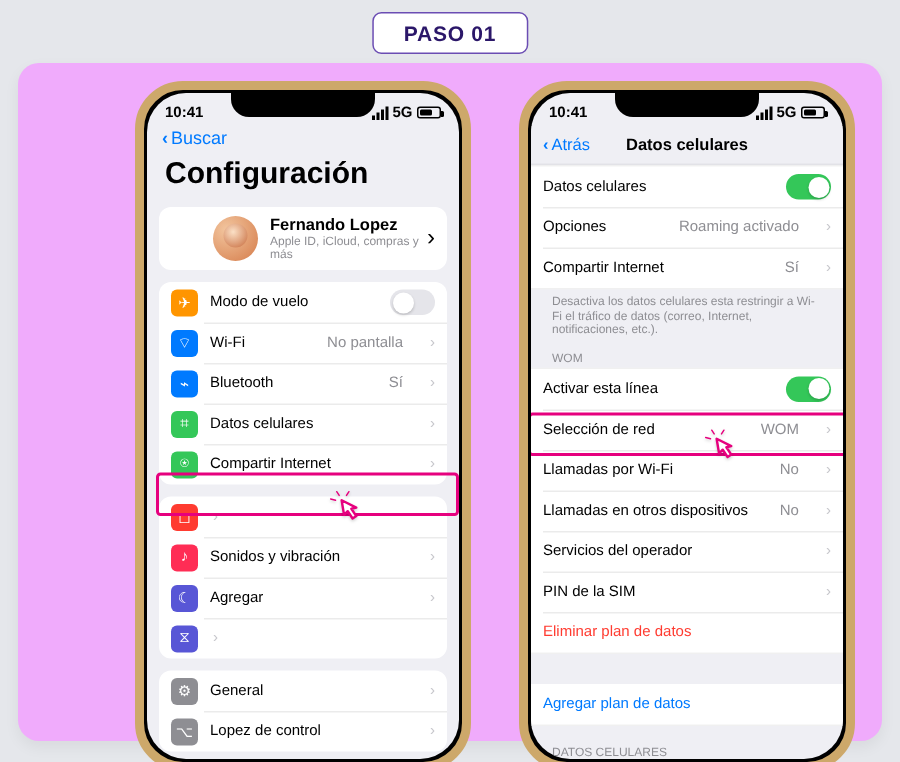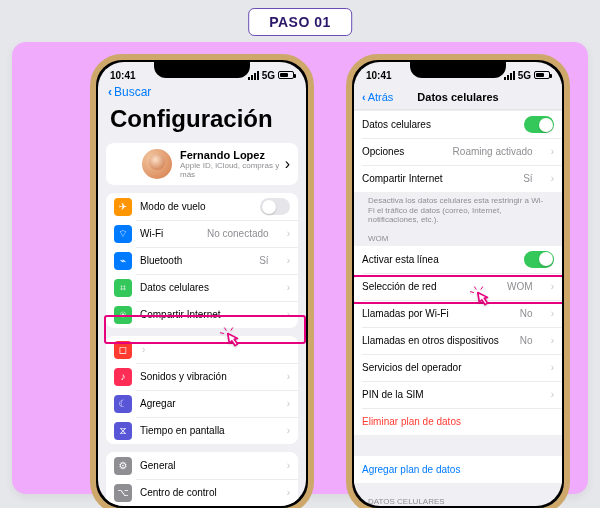--- a/index.html
+++ b/index.html
@@ -17,21 +17,21 @@
   .status .right { display:flex; align-items:center; gap:3px; }
   .bars { display:inline-flex; align-items:flex-end; gap:1px; }
   .bars span { width:2px; background:#000; }
   .bars span:nth-child(1){height:3px;} .bars span:nth-child(2){height:5px;} .bars span:nth-child(3){height:7px;} .bars span:nth-child(4){height:9px;}
   .batt { width:16px; height:8px; border:1px solid #000; border-radius:2px; position:relative; }
   .batt::after { content:""; position:absolute; right:-3px; top:2px; width:2px; height:4px; background:#000; border-radius:0 1px 1px 0;}
   .batt .fill { position:absolute; inset:1px 5px 1px 1px; background:#000; border-radius:1px;}
   .back-row { font-size:12px; color:#007aff; padding:1px 19px 2px 10px; }
   .back-row .arrow { font-weight:800; margin-right:2px; }
 
-  .big-title { font-size:24px; font-weight:800; padding: 4px 12px 6px 12px; background:#efeff4; }
+  .big-title { font-size:20px; font-weight:800; padding: 4px 12px 6px 12px; background:#efeff4; }
 
   .nav-header { display:flex; align-items:center; justify-content:center; position:relative; height:26px; font-size:11px; font-weight:700; background:#efeff4; border-bottom:1px solid rgba(0,0,0,0.05);}
   .nav-header .back { position:absolute; left:8px; color:#007aff; font-weight:500; display:flex; align-items:center; gap:2px; }
   .nav-header .back .chev { font-weight:800; }
 
   .group { margin: 8px 8px; background:#fff; border-radius:8px; overflow:hidden; }
   .row { display:flex; align-items:center; min-height:27px; padding: 0 8px; position:relative; font-size:10px; }
   .row + .row::before { content:""; position:absolute; top:0; left:30px; right:0; height:1px; background:rgba(0,0,0,0.08); }
   .row.tight + .row.tight::before { left:8px; }
   .row .label { flex:1; color:#000; font-size:10px; }
@@ -109,21 +109,21 @@
           <div class="row">
             <div class="icon-sq" style="background: rgb(255, 149, 0);">✈</div>
             <span class="label">Modo de vuelo</span>
             <div class="switch off">
               <div class="knob"></div>
             </div>
           </div>
           <div class="row">
             <div class="icon-sq" style="background: rgb(0, 122, 255);">⌔</div>
             <span class="label">Wi-Fi</span>
-            <span class="val">No conectado</span>
+            <span class="val">No pantalla</span>
             <span class="chev">›</span>
           </div>
           <div class="row">
             <div class="icon-sq" style="background: rgb(0, 122, 255);">⌁</div>
             <span class="label">Bluetooth</span>
             <span class="val">Sí</span>
             <span class="chev">›</span>
           </div>
           <div class="row">
             <div class="icon-sq" style="background: rgb(52, 199, 89);">⌗</div>
@@ -146,33 +146,32 @@
             <span class="label">Sonidos y vibración</span>
             <span class="chev">›</span>
           </div>
           <div class="row">
             <div class="icon-sq" style="background: rgb(88, 86, 214);">☾</div>
             <span class="label">Agregar</span>
             <span class="chev">›</span>
           </div>
           <div class="row">
             <div class="icon-sq" style="background: rgb(88, 86, 214);">⧖</div>
-            <span class="label">Tiempo en pantalla</span>
             <span class="chev">›</span>
           </div>
         </div>
       <div class="group" id="left-g3">
           <div class="row">
             <div class="icon-sq" style="background: rgb(142, 142, 147);">⚙</div>
             <span class="label">General</span>
             <span class="chev">›</span>
           </div>
           <div class="row">
             <div class="icon-sq" style="background: rgb(142, 142, 147);">⌥</div>
-            <span class="label">Centro de control</span>
+            <span class="label">Lopez de control</span>
             <span class="chev">›</span>
           </div>
         </div>
 
       <div class="highlight" style="left:6px; top:253px; width:202px; height:29px;"></div>
       <div class="cursor" style="left:120px; top:265px;">
         <svg viewBox="0 0 32 32" width="26" height="26">
             <g fill="#fff" stroke="#e6007e" stroke-width="2" stroke-linejoin="round">
               <path d="M12 8 l2 12 l3 -3 l4 6 l3 -2 l-4 -6 l4 -1 z"></path>
             </g>

